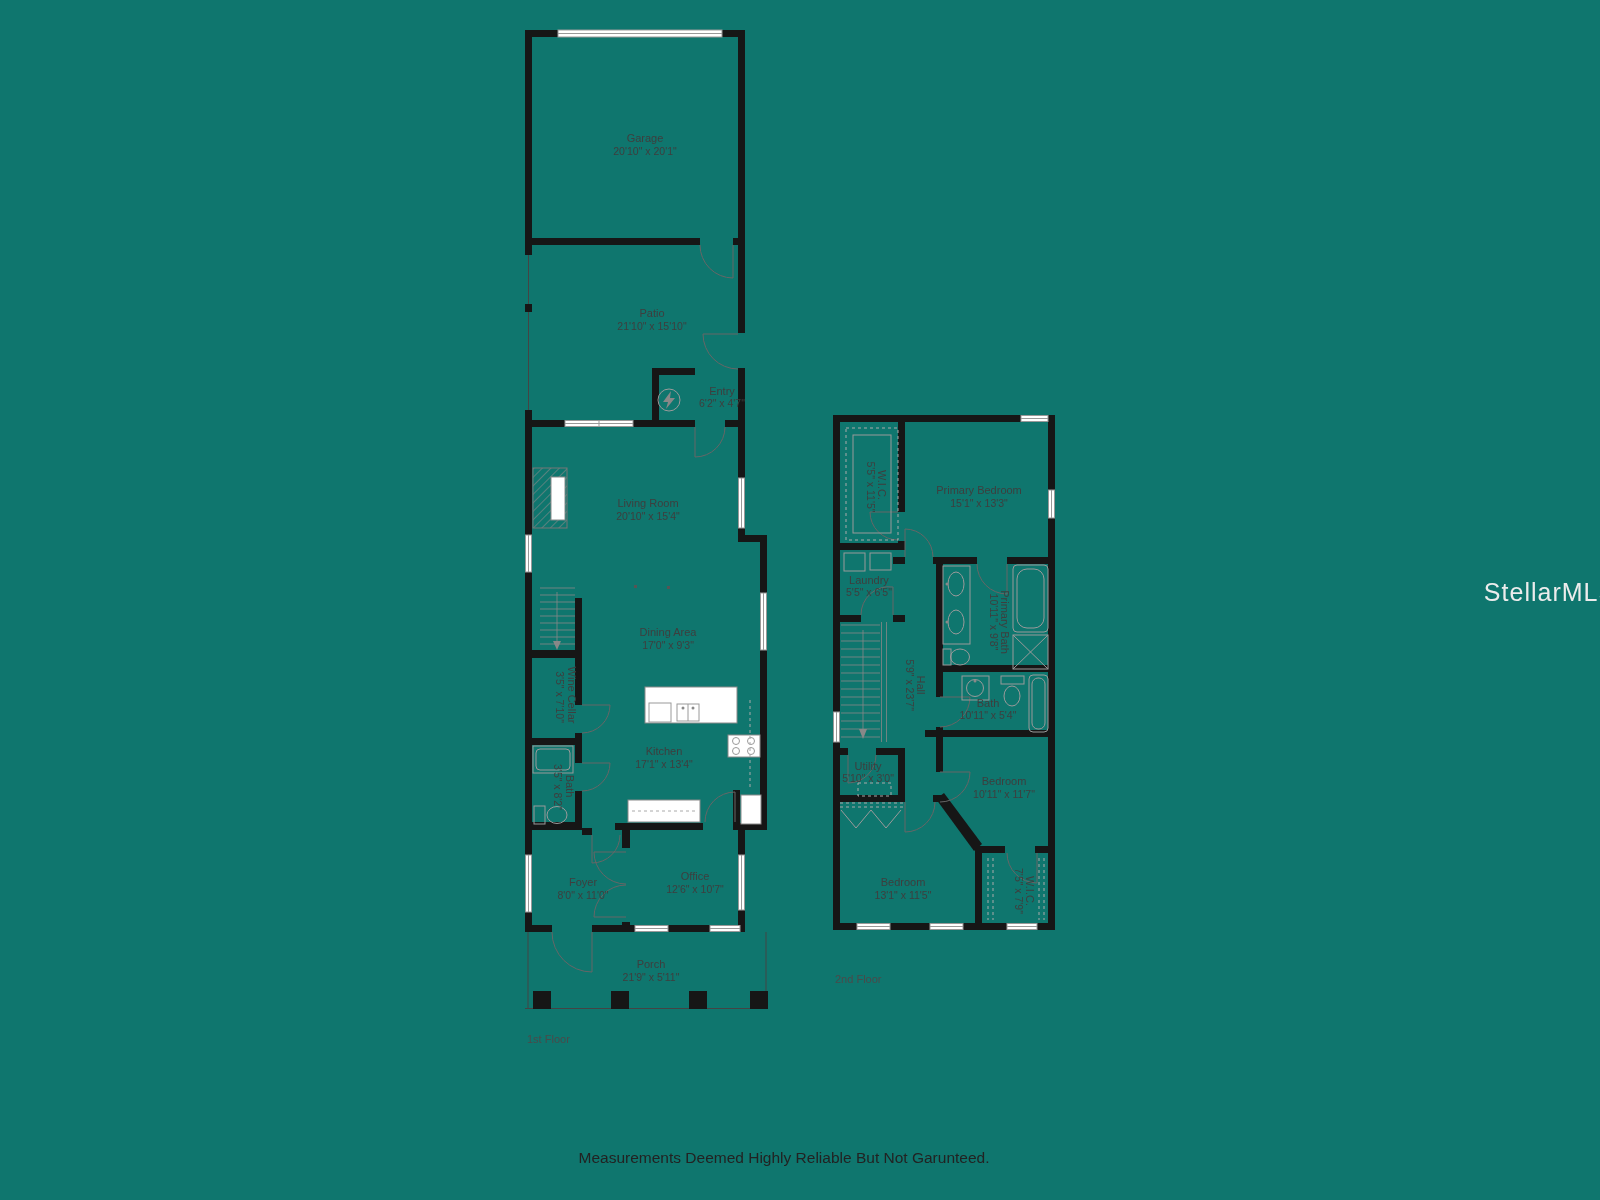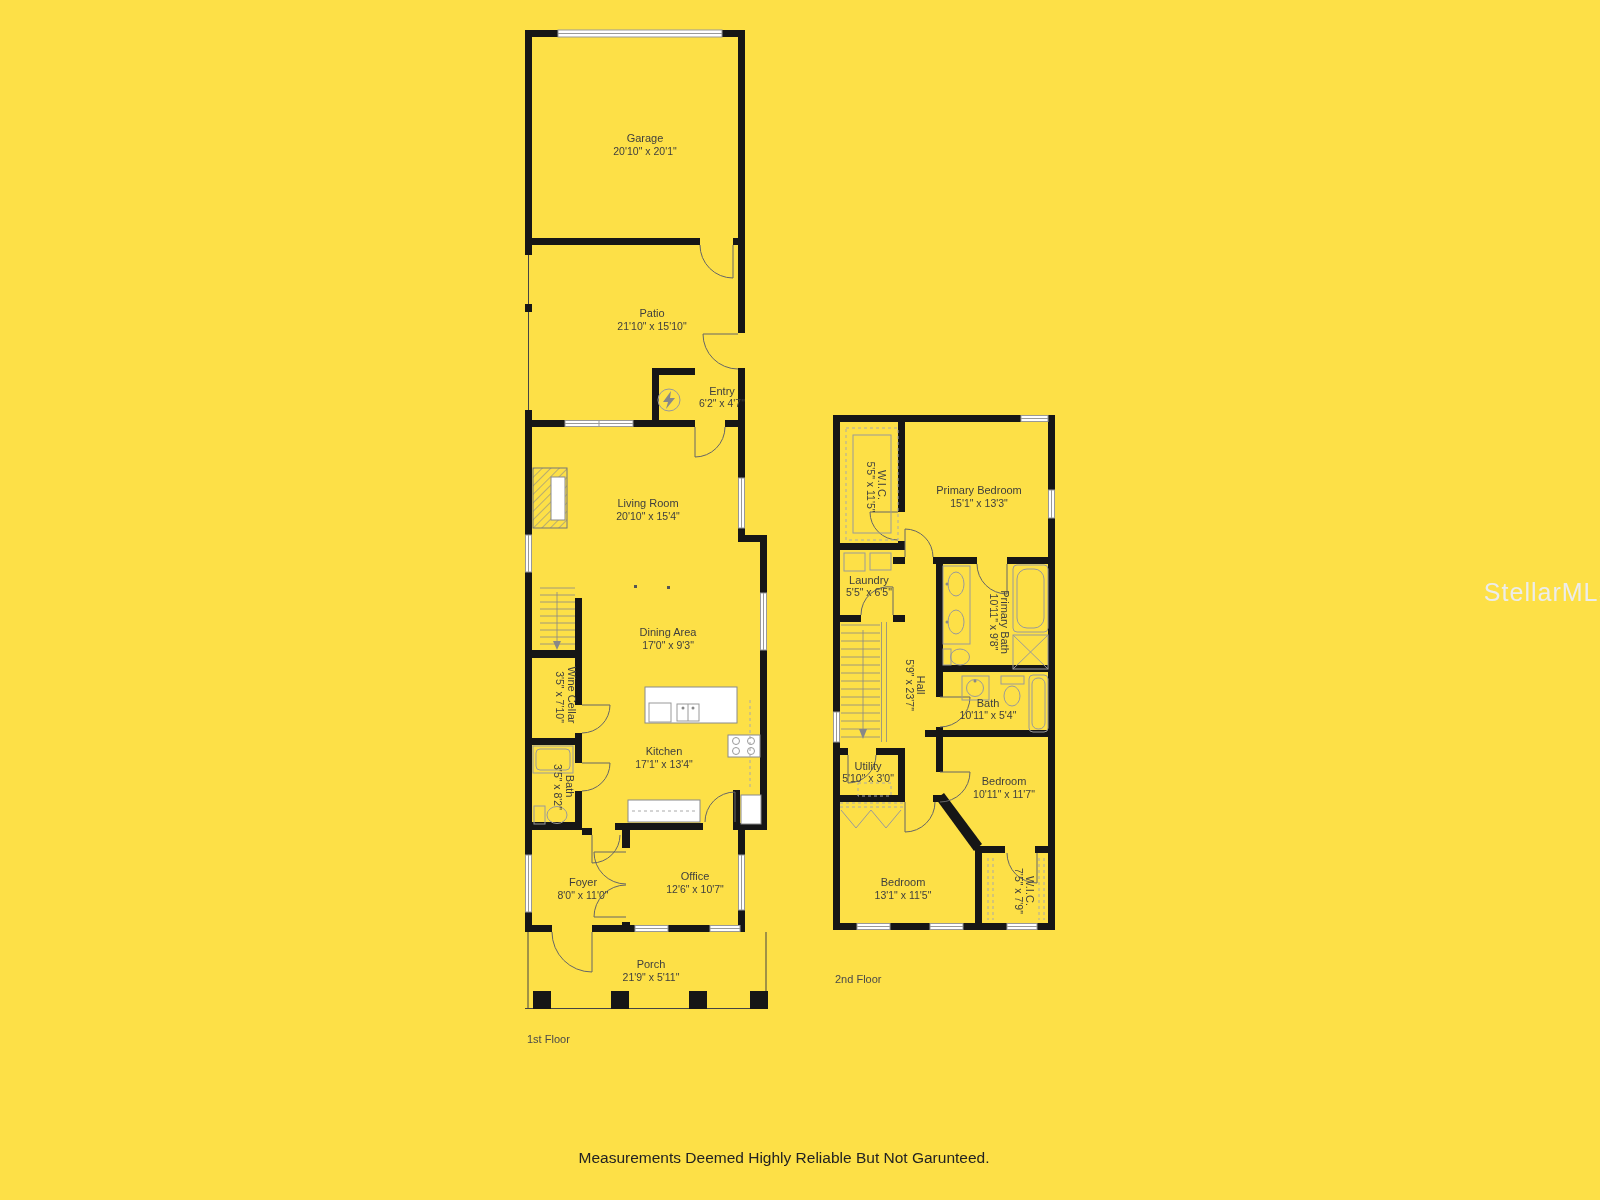--- a/index.html
+++ b/index.html
@@ -1,16 +1,16 @@
 <!DOCTYPE html>
 <html><head>
 <meta charset="utf-8">
 <style>
   html,body{margin:0;padding:0;background:#fff;}
-  #page{position:relative;width:1600px;height:1200px;background:#fde047;overflow:hidden;
+  #page{position:relative;width:1600px;height:1200px;background:#0f766e;overflow:hidden;
         font-family:"Liberation Sans", sans-serif;}
   svg{position:absolute;left:0;top:0;}
   .wall{fill:#161616;stroke:none;}
   .thinline{stroke:#444;stroke-width:1;fill:none;}
   .win{fill:#fff;stroke:#999;stroke-width:1;}
   .winmid{stroke:#999;stroke-width:1;fill:none;}
   .door{stroke:#666;stroke-width:1;fill:none;}
   .fix{fill:#fff;stroke:#8a8a8a;stroke-width:1;}
   .fix2{fill:none;stroke:#9a9a9a;stroke-width:1;}
   .dash{stroke:#aaa;stroke-width:1;fill:none;stroke-dasharray:3 3;}

